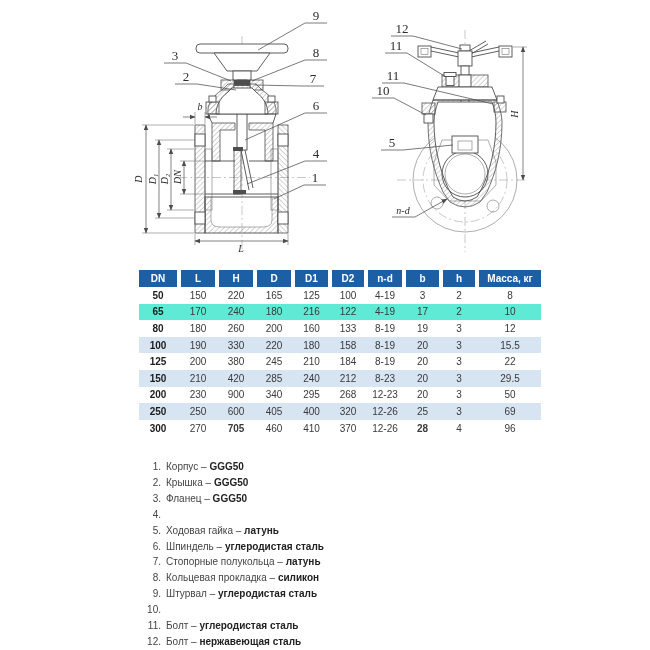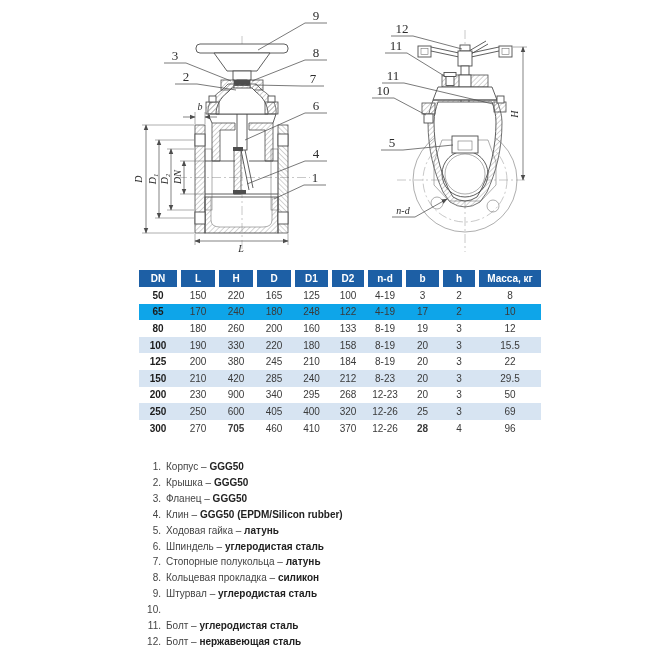--- a/index.html
+++ b/index.html
@@ -274,26 +274,26 @@
           <div class="td" style="width: 38px;">150</div>
           <div class="td" style="width: 38px;">220</div>
           <div class="td" style="width: 38px;">165</div>
           <div class="td" style="width: 37px;">125</div>
           <div class="td" style="width: 36px;">100</div>
           <div class="td" style="width: 38px;">4-19</div>
           <div class="td" style="width: 37px;">3</div>
           <div class="td" style="width: 36px;">2</div>
           <div class="td" style="width: 62px;">8</div>
         </div>
-        <div class="t-row stripe" style="background: #0ea5e9;">
+        <div class="t-row stripe" style="background: #5eead4;">
           <div class="td dn" style="width: 42px;">65</div>
           <div class="td" style="width: 38px;">170</div>
           <div class="td" style="width: 38px;">240</div>
           <div class="td" style="width: 38px;">180</div>
-          <div class="td" style="width: 37px;">248</div>
+          <div class="td" style="width: 37px;">216</div>
           <div class="td" style="width: 36px;">122</div>
           <div class="td" style="width: 38px;">4-19</div>
           <div class="td" style="width: 37px;">17</div>
           <div class="td" style="width: 36px;">2</div>
           <div class="td" style="width: 62px;">10</div>
         </div>
         <div class="t-row">
           <div class="td dn" style="width: 42px;">80</div>
           <div class="td" style="width: 38px;">180</div>
           <div class="td" style="width: 38px;">260</div>
@@ -388,21 +388,20 @@
       <div class="pl-item">
         <span class="pl-num">2.</span>
         <span class="pl-text"><span>Крышка – </span><b>GGG50</b></span>
       </div>
       <div class="pl-item">
         <span class="pl-num">3.</span>
         <span class="pl-text"><span>Фланец – </span><b>GGG50</b></span>
       </div>
       <div class="pl-item">
         <span class="pl-num">4.</span>
-        <span class="pl-text"><span>Клин – </span><b>GGG50 (EPDM/Silicon rubber)</b></span>
       </div>
       <div class="pl-item">
         <span class="pl-num">5.</span>
         <span class="pl-text"><span>Ходовая гайка – </span><b>латунь</b></span>
       </div>
       <div class="pl-item">
         <span class="pl-num">6.</span>
         <span class="pl-text"><span>Шпиндель – </span><b>углеродистая сталь</b></span>
       </div>
       <div class="pl-item">

